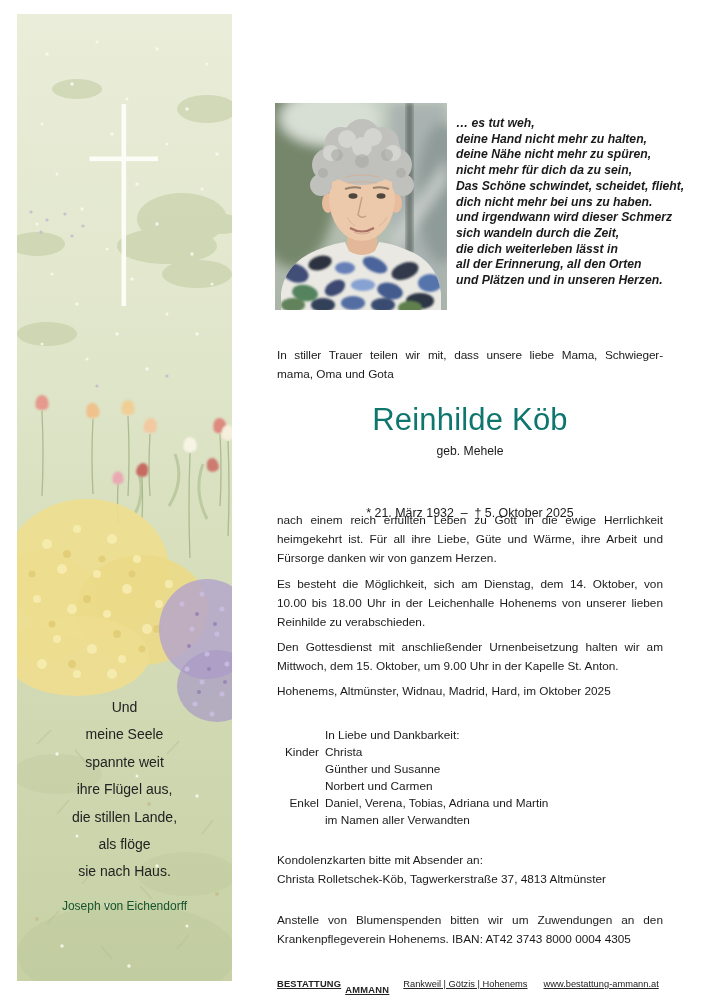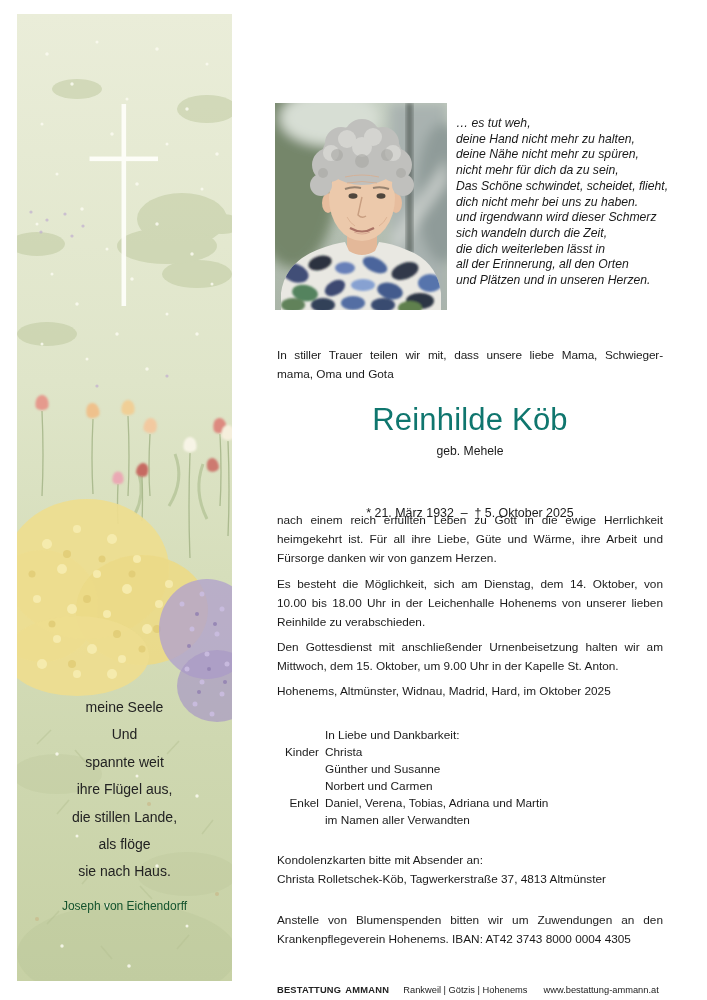--- a/index.html
+++ b/index.html
@@ -11,21 +11,21 @@
   .strip svg{position:absolute;left:0;top:0;}
   .strip-poem{position:absolute;left:0;top:680px;width:100%;text-align:center;
               font-size:14px;line-height:27.4px;color:#222;}
   .strip-poem .author{font-size:12px;margin-top:7px;color:#14532d;}
 
   
   .photo{position:absolute;left:275px;top:103px;width:172px;height:207px;margin:0;overflow:hidden;}
 
   
   .grief-poem{position:absolute;left:456px;top:116px;width:210px;
-              font-style:italic;font-size:12.2px;line-height:15.7px;color:#1a1a1a;}
+              font-style:italic;font-size:12.2px;line-height:15.7px;color:#1a1a1a;font-weight:bold;}
   .grief-poem div{white-space:nowrap;}
 
   .col{position:absolute;left:277px;width:386px;}
   .intro{top:346px;font-size:11.8px;line-height:19px;}
   .intro .j{text-align:justify;text-align-last:justify;letter-spacing:-0.1px;}
 
   .name{top:402px;text-align:center;font-size:31px;line-height:36px;font-weight:normal;
         color:#0f766e;margin:0;letter-spacing:0.2px;}
   .maiden{top:444px;text-align:center;font-size:12.2px;}
   .dates{top:466px;text-align:center;font-size:12.4px;white-space:pre;margin-top:40px;}
@@ -35,21 +35,21 @@
   .places{top:684px;font-size:11.8px;}
 
   .family{top:727px;font-size:11.8px;line-height:17px;
           display:grid;grid-template-columns:42px 1fr;column-gap:6px;}
   .family .lbl{text-align:right;}
 
   .condolence{top:851px;font-size:11.8px;line-height:19px;}
   .donations{top:911px;font-size:11.8px;line-height:19px;text-align:justify;}
 
   .footer{position:absolute;left:277px;top:972px;width:400px;font-size:9.3px;color:#222;
-          display:flex;align-items:flex-end;white-space:nowrap;}
+          display:flex;align-items:center;white-space:nowrap;text-decoration:underline;}
   .footer .b1{font-weight:bold;letter-spacing:0.2px;}
   .footer .b2{font-weight:bold;letter-spacing:0.3px;margin-left:4px;margin-top:13px;}
   .footer .loc{margin-left:14px;}
   .footer .web{margin-left:16px;}
 </style>
 </head>
 <body>
 
 <div class="page">
 
@@ -253,22 +253,22 @@
           <path d="M95,945 l-11,-13"></path>
       </g>
       <g fill="#c9b98a" opacity="0.7">
         <circle cx="20" cy="905" r="2"></circle>
           <circle cx="132" cy="790" r="2"></circle>
           <circle cx="200" cy="880" r="2"></circle>
       </g>
     </svg>
 
     <div class="strip-poem">
+      <div>Und</div>
       <div>meine Seele</div>
-      <div>Und</div>
       <div>spannte weit</div>
       <div>ihre Flügel aus,</div>
       <div>die stillen Lande,</div>
       <div>als flöge</div>
       <div>sie nach Haus.</div>
       <div class="author">Joseph von Eichendorff</div>
     </div>
   </aside>
 
   <figure class="photo">

